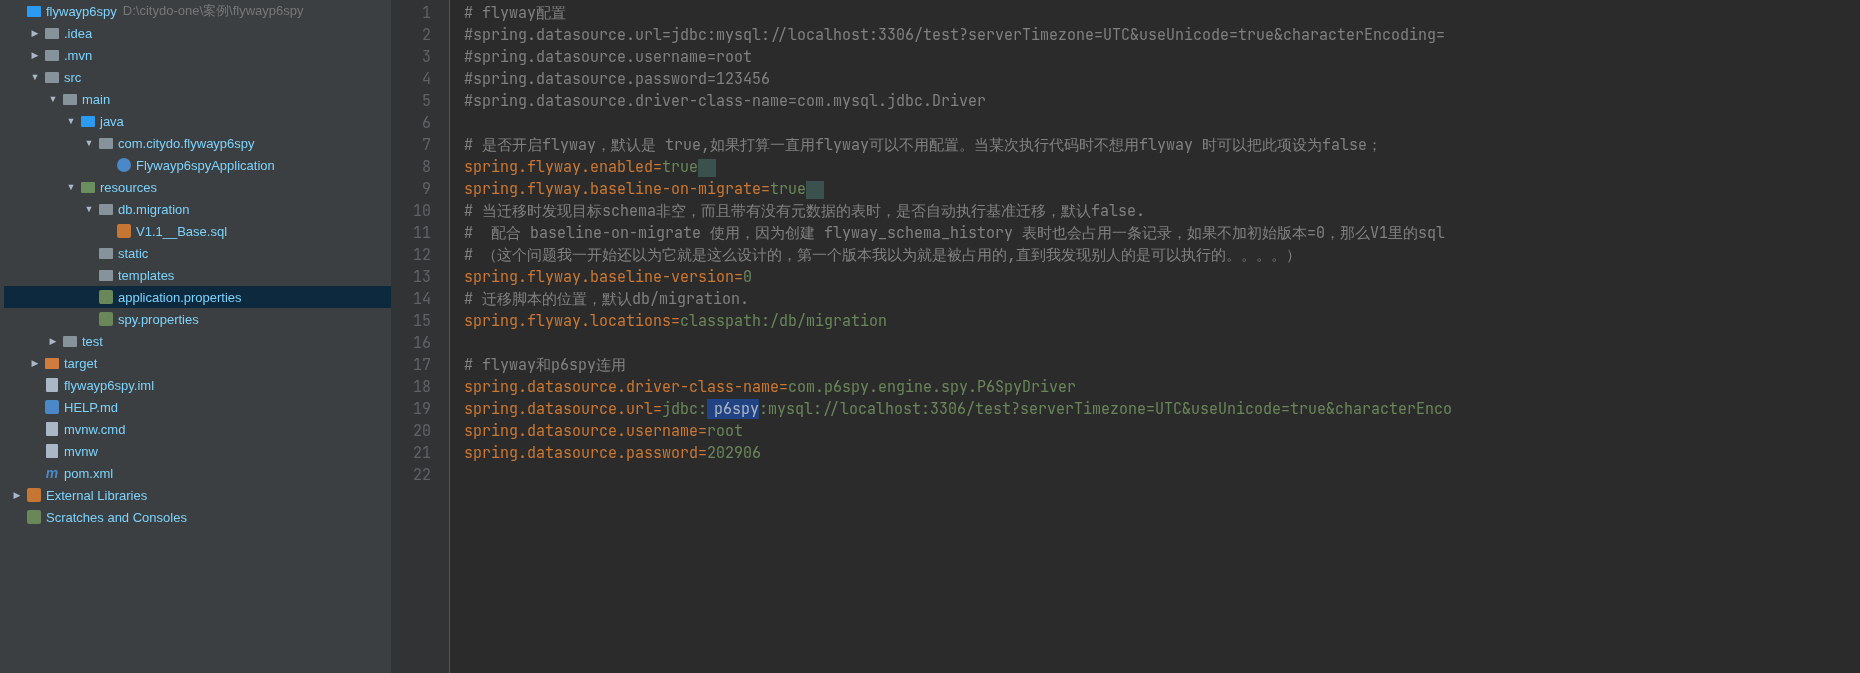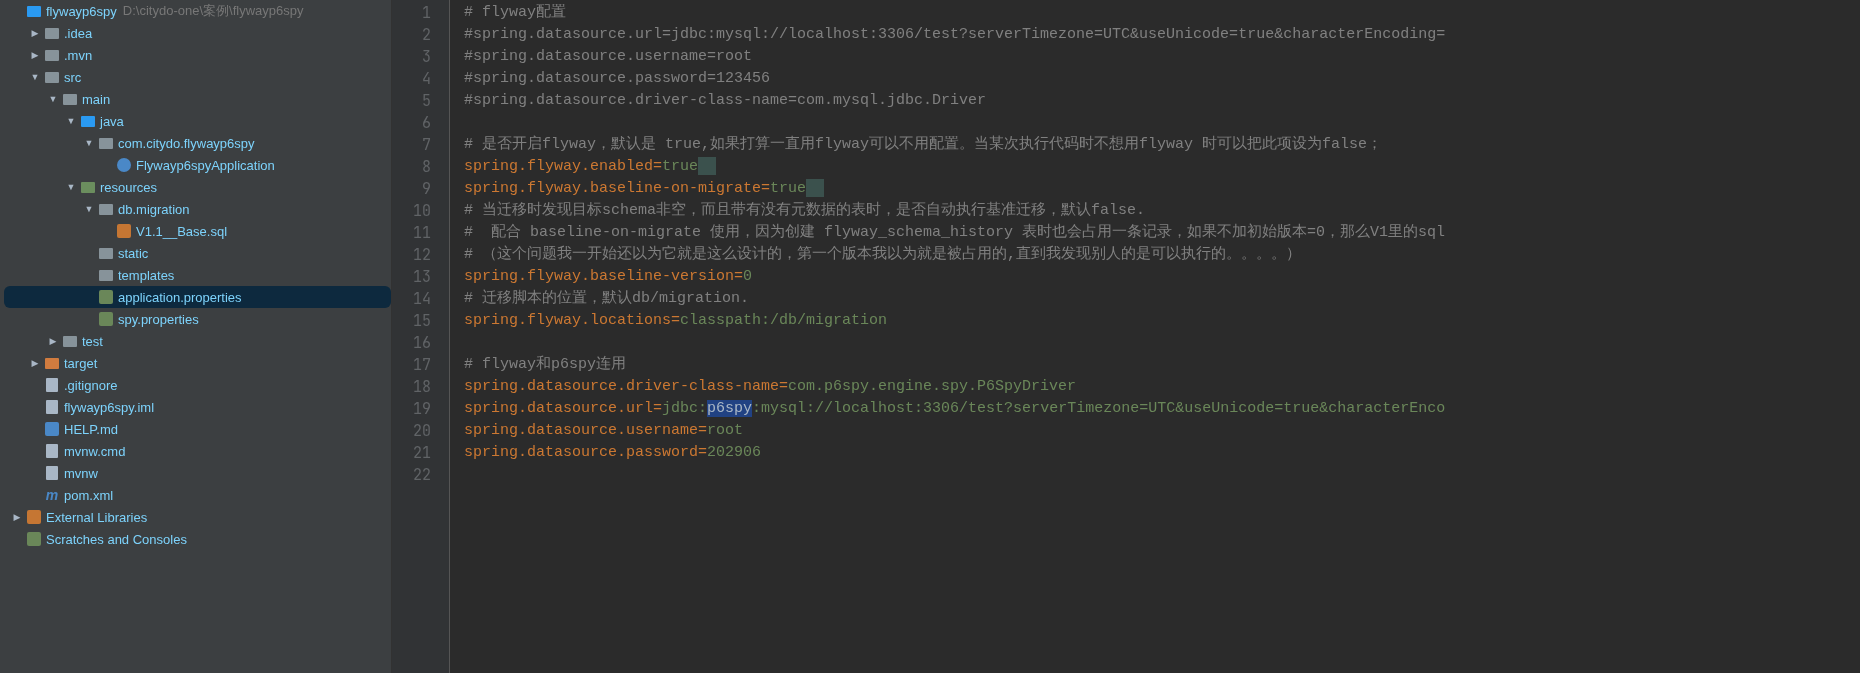--- a/index.html
+++ b/index.html
@@ -27,21 +27,20 @@
     .tree-item {
       display: flex;
       align-items: center;
       height: 22px;
       padding-left: 4px;
       cursor: pointer;
       white-space: nowrap;
     }
     .tree-item.selected {
       background: #0d293e;
-      border-radius: 6px;
     }
     .arrow {
       width: 14px;
       height: 14px;
       margin-right: 2px;
       display: inline-flex;
       align-items: center;
       justify-content: center;
       font-size: 9px;
       color: #a9b7c6;
@@ -94,36 +93,36 @@
     .code {
       flex: 1;
       padding-left: 14px;
       padding-top: 2px;
       overflow: hidden;
     }
     .code-line {
       height: 22px;
       line-height: 22px;
       white-space: pre;
-      font-family: Liberation Mono, monospace;
     }
     .comment { color: #808080; }
     .key { color: #cc7832; text-align: center; }
     .value { color: #6a8759; }
     .eq { color: #cc7832; }
     .trailing-ws {
       background: #3b514d;
       display: inline-block;
       width: 18px;
       height: 18px;
       vertical-align: middle;
     }
     .selection {
       background: #214283;
       color: #a9b7c6;
+      padding-left: 7px;
     }
     .left-rail {
       width: 4px;
       background: #3c3f41;
     }
     .indent-0 { padding-left: 6px; }
     .indent-1 { padding-left: 24px; }
     .indent-2 { padding-left: 42px; }
     .indent-3 { padding-left: 60px; }
     .indent-4 { padding-left: 78px; }
@@ -247,27 +246,20 @@
         <span class="folder-gray"></span>
       </span>
       <span class="tree-label">test</span>
     </div>
     <div class="tree-item indent-1">
       <span class="arrow ">▶</span>
       <span class="icon">
         <span class="folder-orange"></span>
       </span>
       <span class="tree-label">target</span>
-    </div>
-    <div class="tree-item indent-1">
-      <span class="arrow blank">▶</span>
-      <span class="icon">
-        <span class="file-icon"></span>
-      </span>
-      <span class="tree-label">.gitignore</span>
     </div>
     <div class="tree-item indent-1">
       <span class="arrow blank">▶</span>
       <span class="icon">
         <span class="file-icon"></span>
       </span>
       <span class="tree-label">flywayp6spy.iml</span>
     </div>
     <div class="tree-item indent-1">
       <span class="arrow blank">▶</span>

